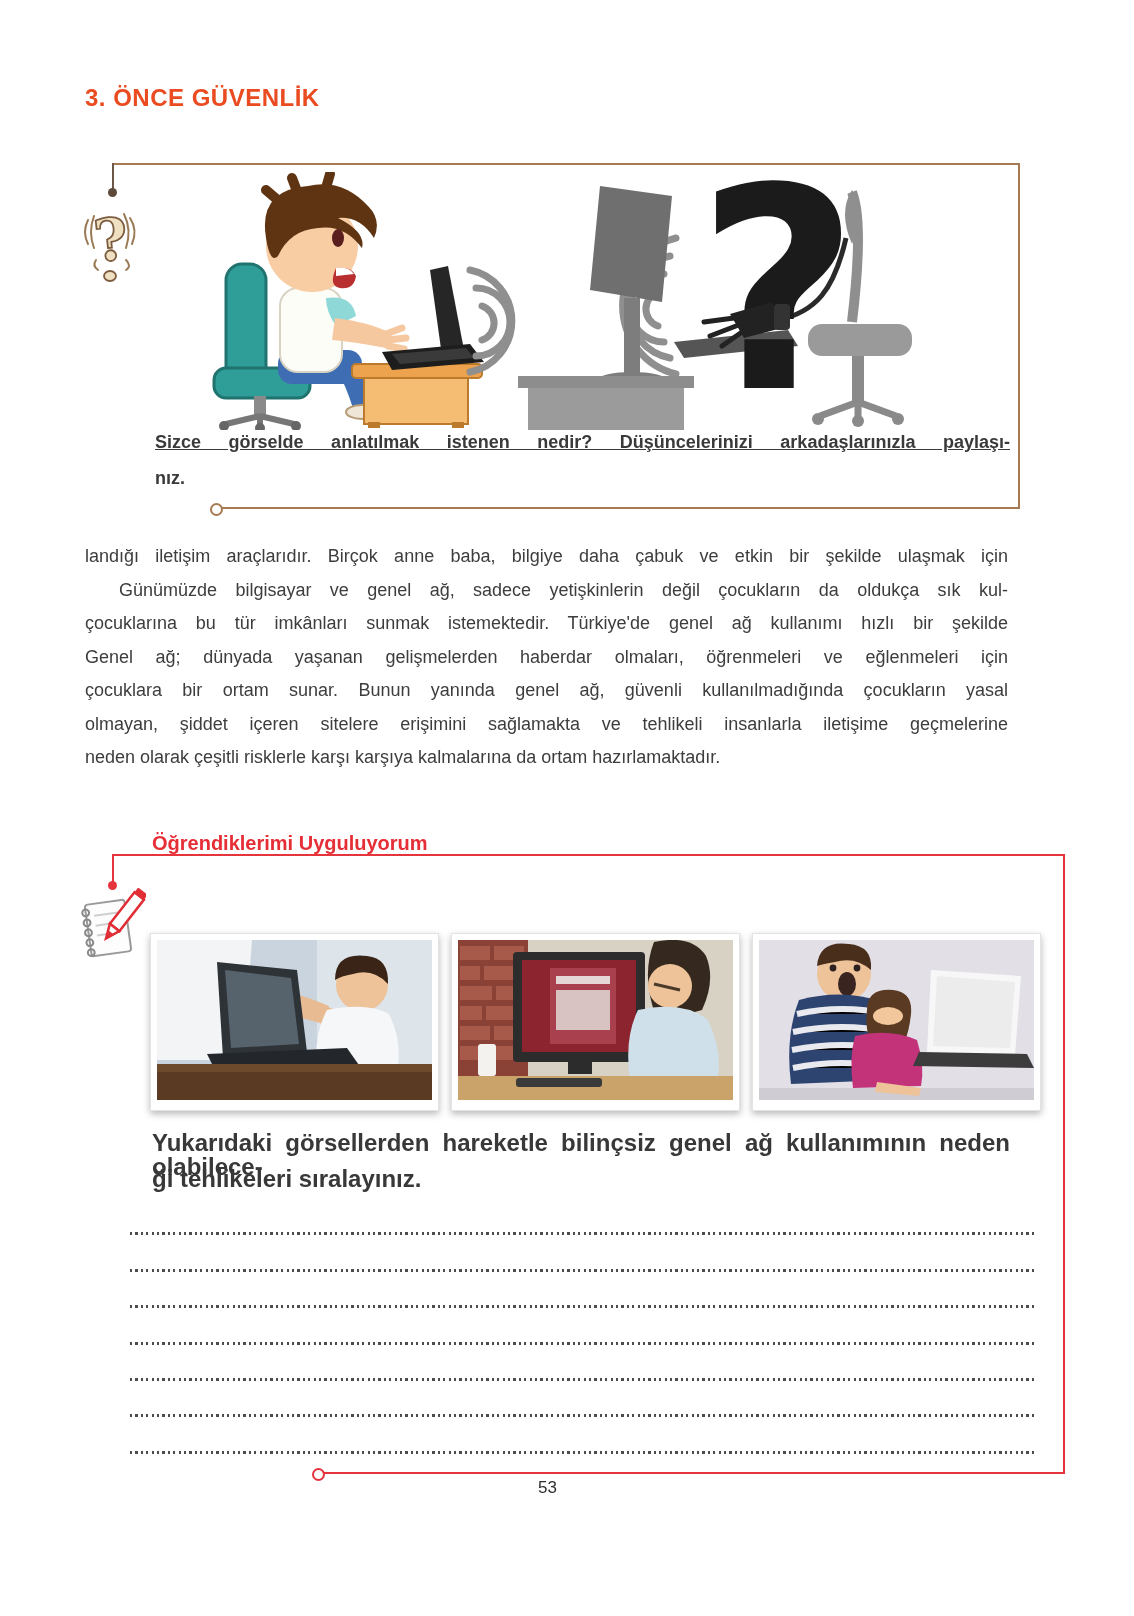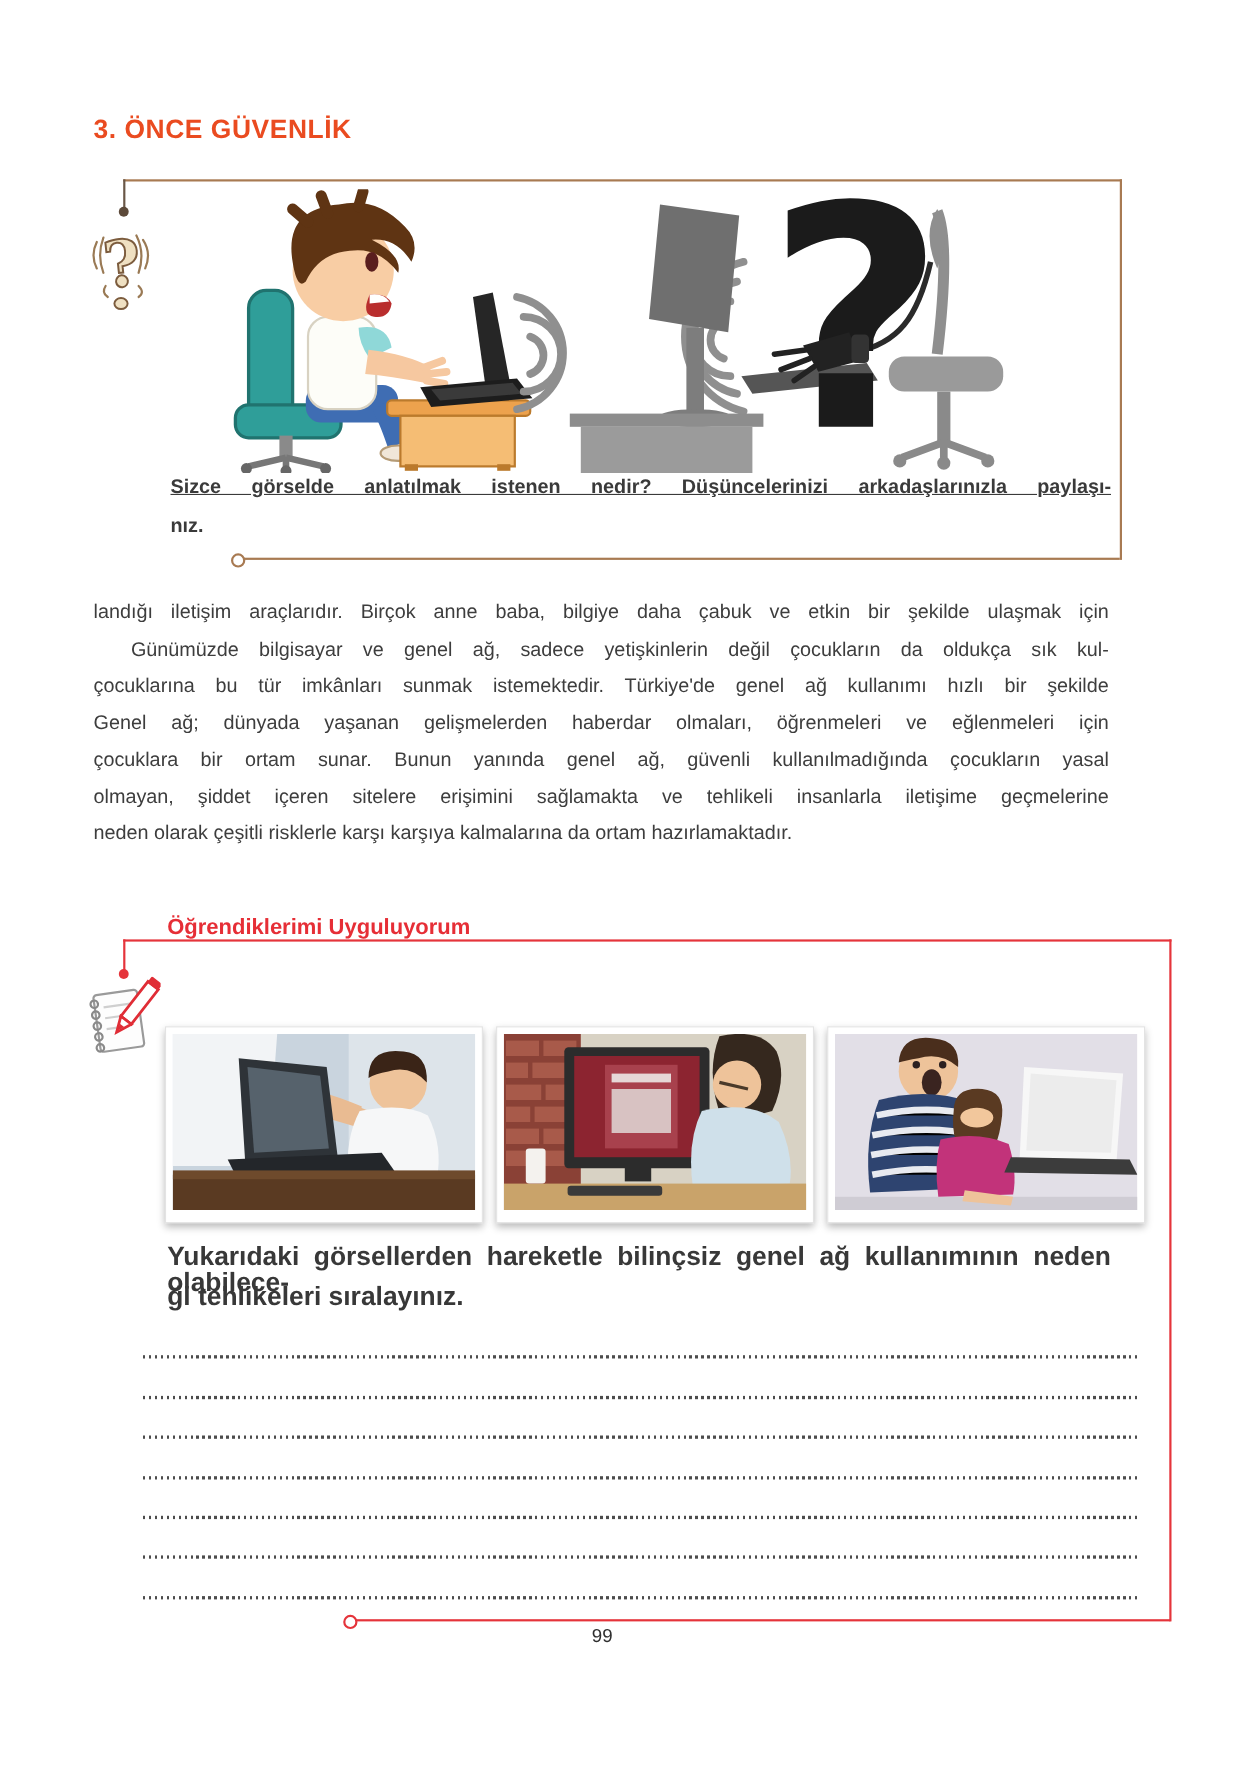--- a/index.html
+++ b/index.html
@@ -1,20 +1,20 @@
 <!DOCTYPE html>
 <html><head>
 <meta charset="utf-8">
 <style>
   html,body{margin:0;padding:0;background:#ffffff;}
   .page{position:relative;width:1134px;height:1616px;background:#ffffff;overflow:hidden;
         font-family:"Liberation Sans",sans-serif;color:#3c3c3c;}
   .abs{position:absolute;}
   
-  .heading{left:85px;top:104px;font-size:24px;font-weight:bold;color:#ea4b20;letter-spacing:.5px;}
+  .heading{left:85px;top:84px;font-size:24px;font-weight:bold;color:#ea4b20;letter-spacing:.5px;}
   
   .qb-top{left:112px;top:163px;width:908px;border-top:2px solid #a87a52;}
   .qb-right{left:1018px;top:163px;height:346px;border-left:2px solid #a87a52;}
   .qb-bottom{left:215px;top:507px;width:803px;border-top:2px solid #a87a52;}
   .qb-stub{left:112px;top:163px;height:26px;border-left:2px solid #6a5747;}
   .qb-dot{left:108px;top:188px;width:9px;height:9px;border-radius:50%;background:#5d4a3a;}
   .qb-ring{left:210px;top:503px;width:9px;height:9px;border-radius:50%;border:2px solid #a87a52;background:#fff;}
   
   .caption{left:155px;width:855px;font-size:18px;font-weight:bold;color:#3a3a3a;line-height:24px;}
   .cap1{top:430px;text-align:justify;text-align-last:justify;text-decoration:underline;}
@@ -275,14 +275,14 @@
   <div class="abs instr in2">ği tehlikeleri sıralayınız.</div>
 
   <div class="abs dotline" style="top:1232px"></div>
   <div class="abs dotline" style="top:1269px"></div>
   <div class="abs dotline" style="top:1305px"></div>
   <div class="abs dotline" style="top:1342px"></div>
   <div class="abs dotline" style="top:1378px"></div>
   <div class="abs dotline" style="top:1414px"></div>
   <div class="abs dotline" style="top:1451px"></div>
 
-  <div class="abs pagenum">99</div>
+  <div class="abs pagenum">53</div>
 </div>
 
 </body></html>

